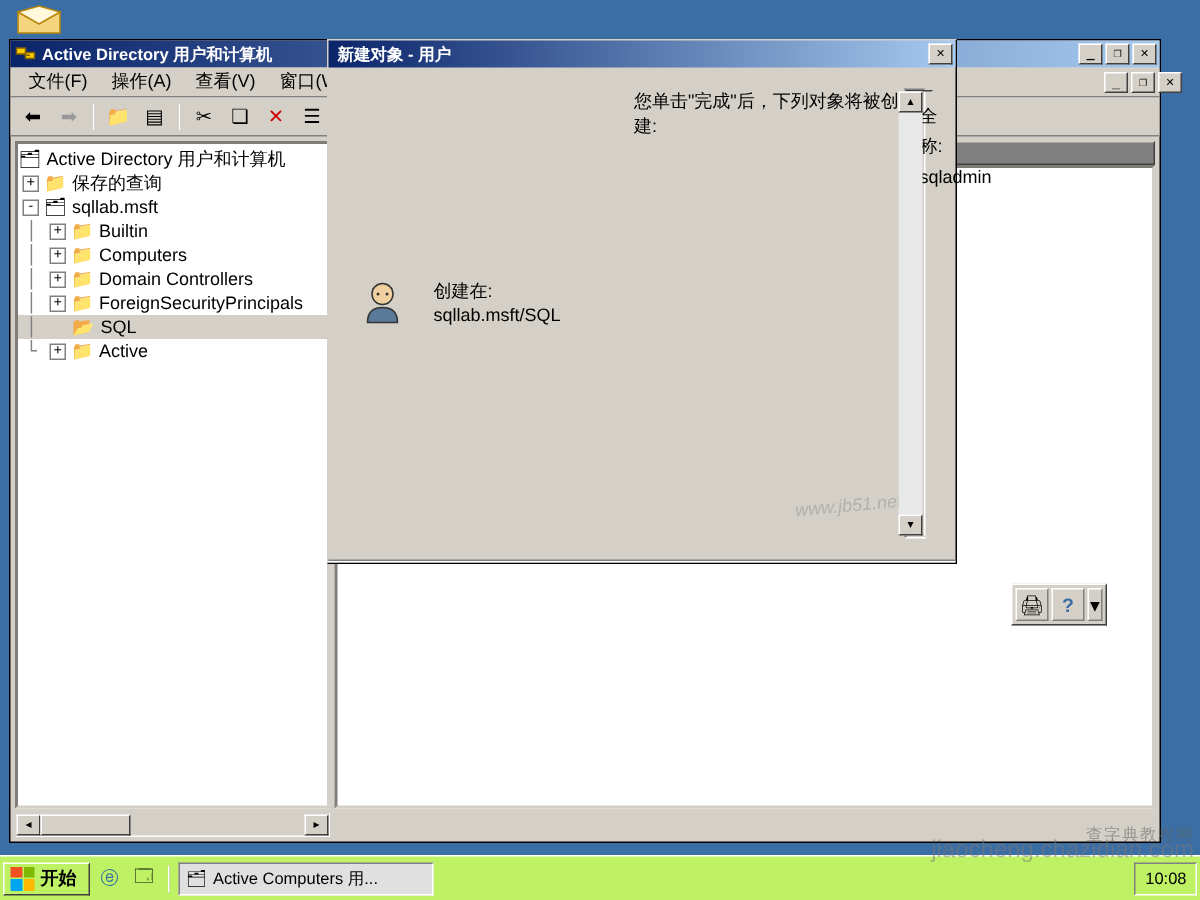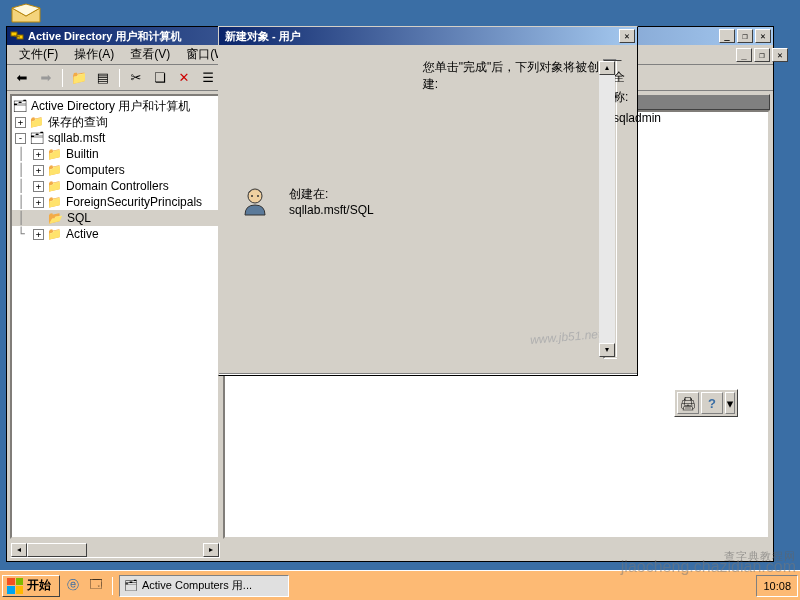--- a/index.html
+++ b/index.html
@@ -254,21 +254,21 @@
       font-size: 12px;
       transform: rotate(-5deg);
       pointer-events: none;
     }
     
     
     .taskbar {
       position: absolute;
       bottom: 0; left: 0; right: 0;
       height: 30px;
-      background: #fdba74;
+      background: #bef264;
       border-top: 1px solid #fff;
       display: flex;
       align-items: center;
       padding: 2px;
       gap: 3px;
     }
     .start-btn {
       height: 22px;
       padding: 0 8px 0 4px;
       border: 1px solid;

